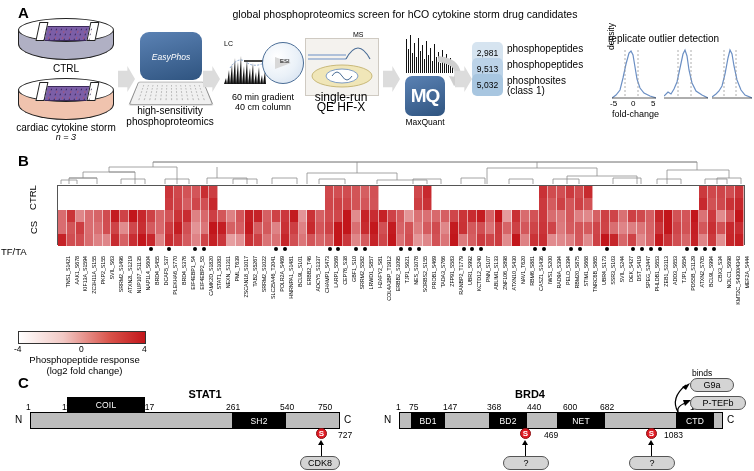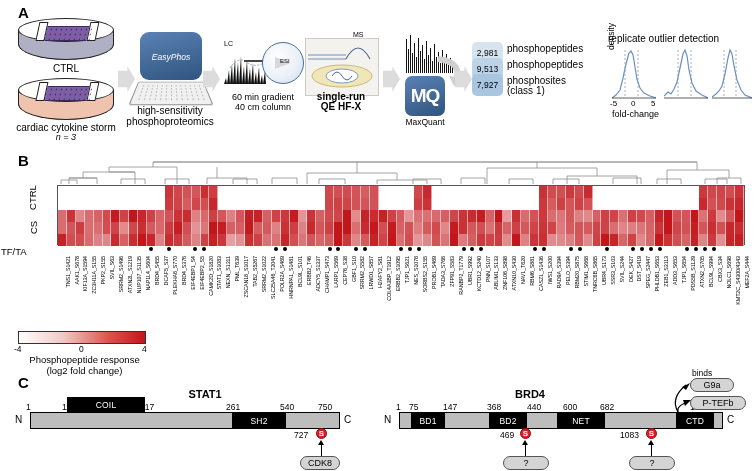--- a/index.html
+++ b/index.html
@@ -169,40 +169,41 @@
     letter-spacing:.2px;
   }
   .resnum { position:absolute; font-size:8.5px; }
   .term { position:absolute; font-size:10px; font-weight:normal; }
   .pnode {
     position:absolute; width:11px; height:11px; border-radius:50%;
     background:#e01b24; color:#fff; font-size:8px; font-weight:bold;
     display:flex; align-items:center; justify-content:center;
     border:1px solid #8d0f13;
   }
-  .pos-lab { position:absolute; font-size:8.5px; }
+  .pos-lab { position:absolute; font-size:8.5px;margin-left:44px; }
   .kinase-box {
     position:absolute; height:14px; background:#d4d4d4; border:1px solid #555;
     border-radius:7px; font-size:9px;
     display:flex; align-items:center; justify-content:center; padding:0 7px;
   }
   .up-arrow-line { position:absolute; width:1.3px; background:#000; }
   .up-arrow-head {
     position:absolute; width:0;height:0;
     border-left:3.5px solid transparent; border-right:3.5px solid transparent;
     border-bottom:5px solid #000;
   }
   .binds-lab { position:absolute; font-size:8.5px; }
 </style>
 </head>
 <body>
 
 <div id="panelA">
   <div class="panel-letter" style="left:18px; top:4px;">A</div>
 
+  <div id="panelA-title">global phosphoproteomics screen for hCO cytokine storm drug candidates</div>
 
   <div class="dish" style="left:18px; top:16px; width:96px; height:46px;">
     <div class="wall" style="background:#b0b0c4;"></div>
     <div class="rim">
       <div class="tissue"></div>
       <div class="dots"></div>
     </div>
   </div>
   <div class="dish-label" style="left:-4px; top:63px;">CTRL</div>
 
@@ -246,21 +247,21 @@
     <svg width="72" height="56" viewBox="0 0 72 56">
       <path d="M2 16 L40 16" stroke="#6b8fc4" stroke-width="1" fill="none"></path>
       <path d="M2 20 L40 20" stroke="#6b8fc4" stroke-width="1" fill="none"></path>
       <path d="M40 20 Q52 -2 64 20" stroke="#4a6d96" stroke-width="1.2" fill="none"></path>
       <ellipse cx="36" cy="37" rx="30" ry="11" fill="#f0e6b8" stroke="#c9b97a" stroke-width="1"></ellipse>
       <ellipse cx="36" cy="37" rx="16" ry="7" fill="#ffffff" stroke="#7f9dc4" stroke-width="1"></ellipse>
       <path d="M26 37 q5 -8 10 0 q5 8 10 0" stroke="#4a6d96" stroke-width="1" fill="none"></path>
     </svg>
   </div>
   <div class="dens-axis-lab" style="left:353px; top:31px; font-size:7px;">MS</div>
-  <div class="capA" style="left:281px; top:92px; line-height:10px; font-size:10px;font-weight:bold;">single-run<br>QE HF-X</div>
+  <div class="capA" style="left:281px; top:92px; line-height:10px; font-size:12px;">single-run<br>QE HF-X</div>
 
   <div class="chev" style="left:383px; top:66px;"></div>
 
   <div class="spec-plot" style="left:405px; top:33px;">
     <svg width="50" height="40" viewBox="0 0 50 40">
       <g fill="#111">
         <rect x="1" y="6" width="1" height="34"></rect>
           <rect x="3" y="16" width="1" height="24"></rect>
         <rect x="5" y="2" width="1" height="38"></rect>
           <rect x="7" y="20" width="1" height="20"></rect>
@@ -304,21 +305,21 @@
     <span>2,981</span>
   </div>
   <div class="stat-txt" style="left:507px; top:43px;">phosphopeptides</div>
 
   <div class="stat-chip" style="left:472px; top:58px; background:#bcd3e8;">
     <span>9,513</span>
   </div>
   <div class="stat-txt" style="left:507px; top:59px;">phosphopeptides</div>
 
   <div class="stat-chip" style="left:472px; top:74px; background:#a8c6e0;">
-    <span>7,927</span>
+    <span>5,032</span>
   </div>
   <div class="stat-txt" style="left:507px; top:75px;">phosphosites</div>
   <div class="stat-txt" style="left:507px; top:85px;">(class 1)</div>
 
   <div class="dens-title" style="left:608px; top:33px;">replicate outlier detection</div>
   <div class="dens-ylab" style="left:606px; top:50px;">density</div>
 
   <div style="position:absolute; left:612px; top:48px;">
     <svg width="44" height="52" viewBox="0 0 44 52">
       <path d="M0 50 L4 47 L8 42 L11 30 L14 16 L17 5 L19 3 L21 7 L23 19 L25 31 L28 40 L32 45 L38 48 L44 50" fill="none" stroke="#6b8fc4" stroke-width="1.2"></path>

